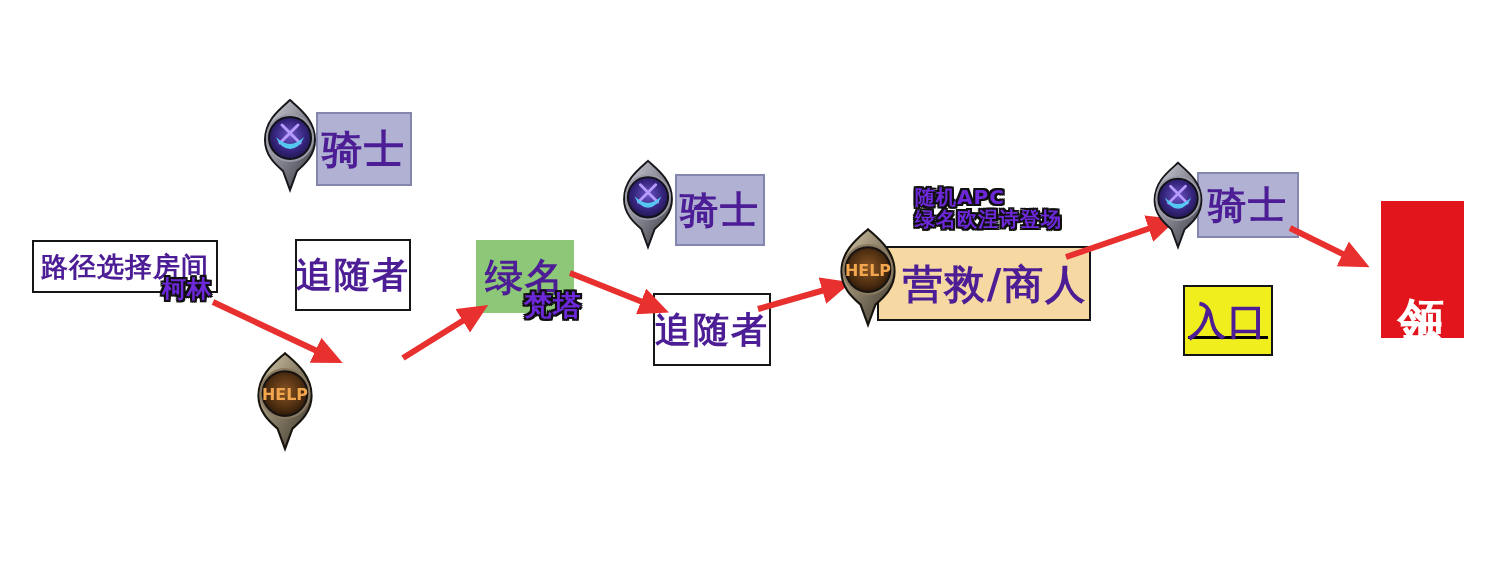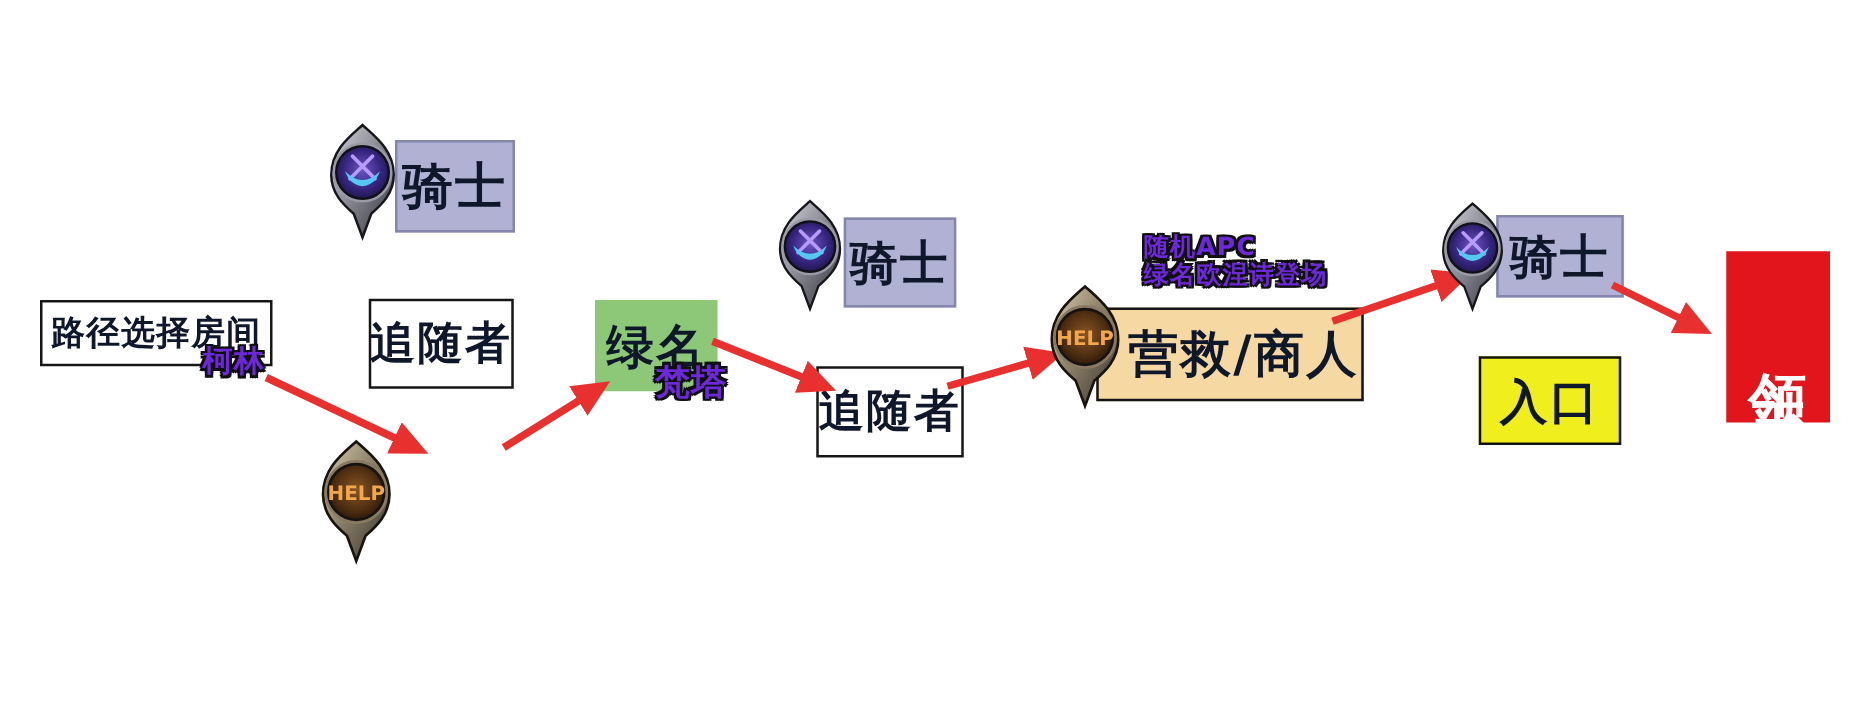--- a/index.html
+++ b/index.html
@@ -5,21 +5,21 @@
   html,body{margin:0;padding:0;background:#ffffff;}
   .canvas{
     position:relative;width:1499px;height:579px;background:#ffffff;overflow:hidden;
     font-family:"DejaVu Sans","Liberation Sans",sans-serif;
   }
   .node{
     position:absolute;display:flex;align-items:center;justify-content:center;
     box-sizing:border-box;
   }
   .node .label{
-    font-weight:900;color:#0f172a;letter-spacing:2px;line-height:1;white-space:nowrap;text-align:right;
+    font-weight:900;color:#4c1d95;letter-spacing:2px;line-height:1;white-space:nowrap;text-align:right;
   }
   
   .box-white{background:#ffffff;border:2px solid #161616;}
   .box-knight{background:#b1b2d3;border:2px solid #8486ae;}
   .box-rescue{background:#f6d9a2;border:2px solid #141414;}
   .box-green{background:#8cc878;border:none;}
   .box-yellow{background:#f0ee1c;border:2px solid #141414;}
   .box-red{background:#e2151d;border:none;}
   .lord-label{
     writing-mode:vertical-lr;text-orientation:upright;
@@ -146,21 +146,21 @@
     <span class="label" style="font-size:38px;">骑士</span>
   </div>
   <svg class="pin z-top" style="left:1146px;top:160px;" width="64" height="90" viewBox="0 0 64 96">
     <path d="M32 3 C22 12 7 23 7 43 C7 58 17 67 25 74 L32 93 L39 74 C47 67 57 58 57 43 C57 23 42 12 32 3 Z" fill="url(#gBody)" stroke="#17171b" stroke-width="2"></path>
     <circle cx="32" cy="41" r="23" fill="#101018" stroke="#9a9aa6" stroke-width="2"></circle>
     <circle cx="32" cy="41" r="20" fill="url(#gPurple)"></circle>
     <path d="M24 28 L42 46 M40 28 L22 46" stroke="#b79bff" stroke-width="3" stroke-linecap="round" fill="none"></path>
     <path d="M18 40 Q32 54 46 40 Q42 51 32 52 Q22 51 18 40 Z" fill="#55c8f2"></path>
   </svg>
 
-  <div class="node box-yellow" style="left:1183px;top:285px;width:114px;height:71px;">
+  <div class="node box-yellow" style="left:1183px;top:285px;width:90px;height:71px;text-decoration:underline;">
     <span class="label" style="font-size:38px;">入口</span>
   </div>
 
   <div class="node box-red" style="left:1381px;top:201px;width:83px;height:137px;">
     <span class="lord-label">领主</span>
   </div>
 
 </div>
 
 </body></html>

